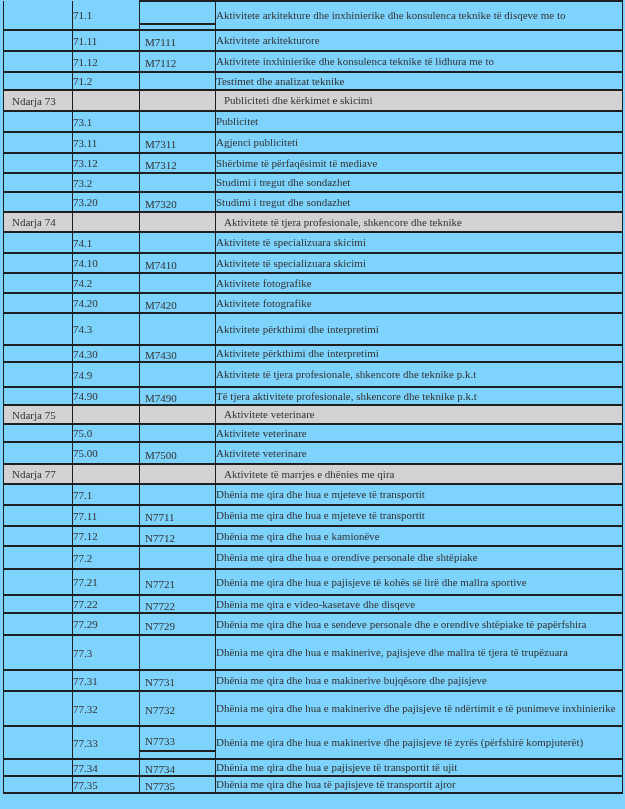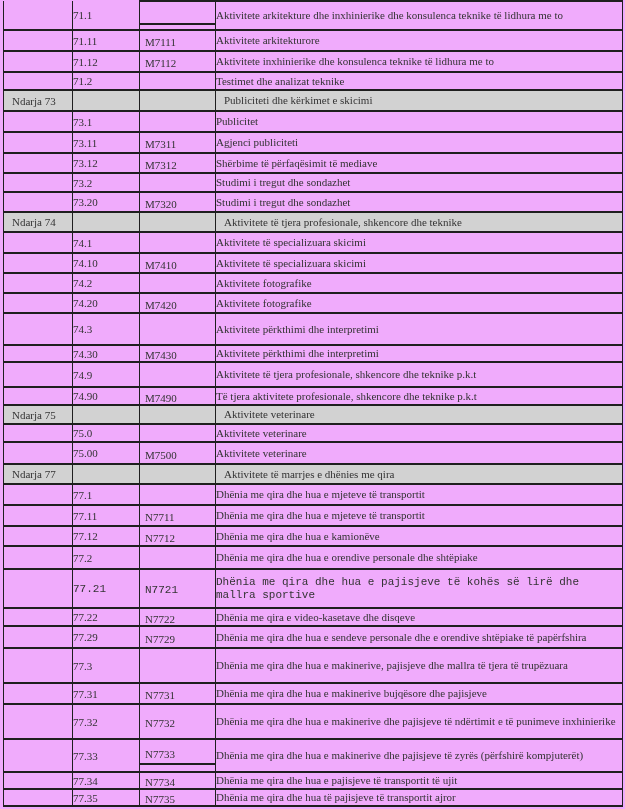--- a/index.html
+++ b/index.html
@@ -4,21 +4,21 @@
 <style>
   :root{
     --border:#1f1f1f;
     --text:#333333;
     --section-bg:#d2d2d2;
   }
   html,body{margin:0;padding:0;background:#ffffff;}
   .page{
     position:relative;
     width:625px;height:809px;
-    background:#f0abfc;
+    background:#7dd3fc;
     overflow:hidden;
     font-family:"Liberation Serif", serif;
     color:var(--text);
   }
   table.cls{
     position:absolute;left:3px;top:0;
     width:619px;
     border-collapse:collapse;
     table-layout:fixed;
   }
@@ -61,21 +61,21 @@
       <col style="width:76px">
       <col style="width:407px">
     </colgroup>
     <tbody id="table-body">
         <tr class="item" style="height: 29px;">
           <td class="c1"></td>
           <td class="c2">71.1</td>
           <td class="c3">
             <div class="subbox"></div>
           </td>
-          <td class="c4">Aktivitete arkitekture dhe inxhinierike dhe konsulenca teknike të lidhura me to</td>
+          <td class="c4">Aktivitete arkitekture dhe inxhinierike dhe konsulenca teknike të disqeve me to</td>
         </tr>
         <tr class="item" style="height: 21px;">
           <td class="c1"></td>
           <td class="c2">71.11</td>
           <td class="c3">
             <div class="code">M7111</div>
           </td>
           <td class="c4">Aktivitete arkitekturore</td>
         </tr>
         <tr class="item" style="height: 21px;">
@@ -271,21 +271,21 @@
           <td class="c4">Dhënia me qira dhe hua e kamionëve</td>
         </tr>
         <tr class="item" style="height: 23px;">
           <td class="c1"></td>
           <td class="c2">77.2</td>
           <td class="c3">
             <div class="code"></div>
           </td>
           <td class="c4">Dhënia me qira dhe hua e orendive personale dhe shtëpiake</td>
         </tr>
-        <tr class="item" style="height: 39px; font-family: Liberation Mono, monospace;">
+        <tr class="item" style="height: 26px;">
           <td class="c1"></td>
           <td class="c2">77.21</td>
           <td class="c3">
             <div class="code">N7721</div>
           </td>
           <td class="c4">Dhënia me qira dhe hua e pajisjeve të kohës së lirë dhe mallra sportive</td>
         </tr>
         <tr class="item" style="height: 18px;">
           <td class="c1"></td>
           <td class="c2">77.22</td>

